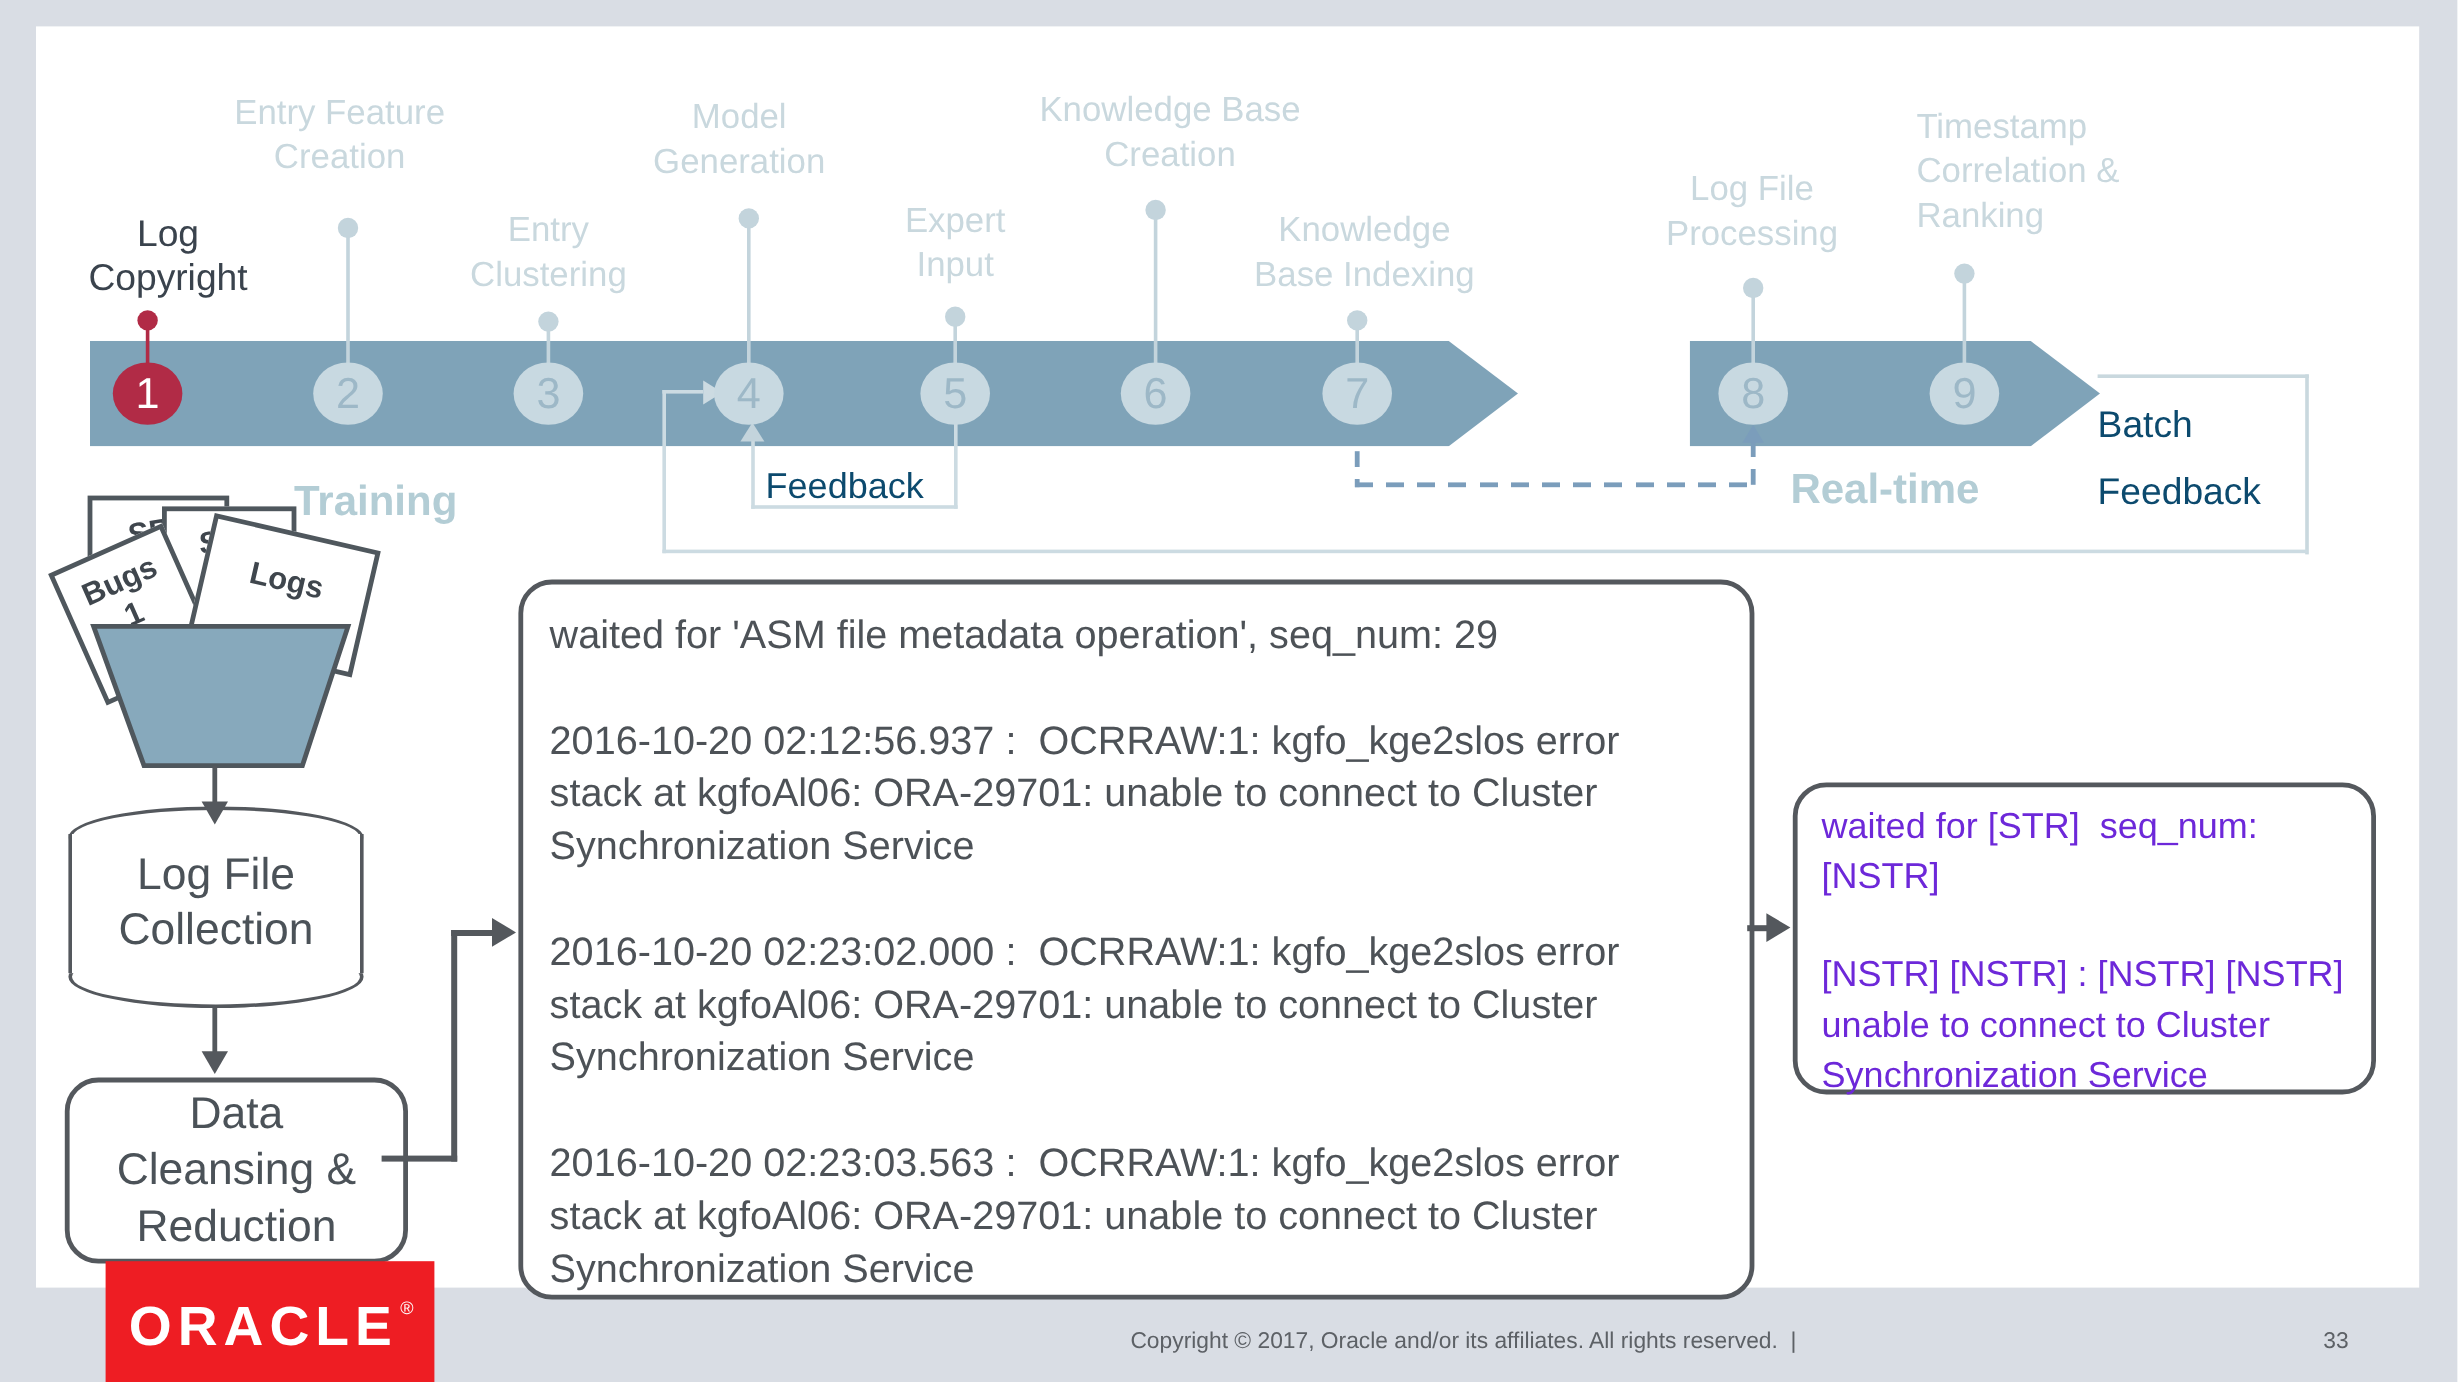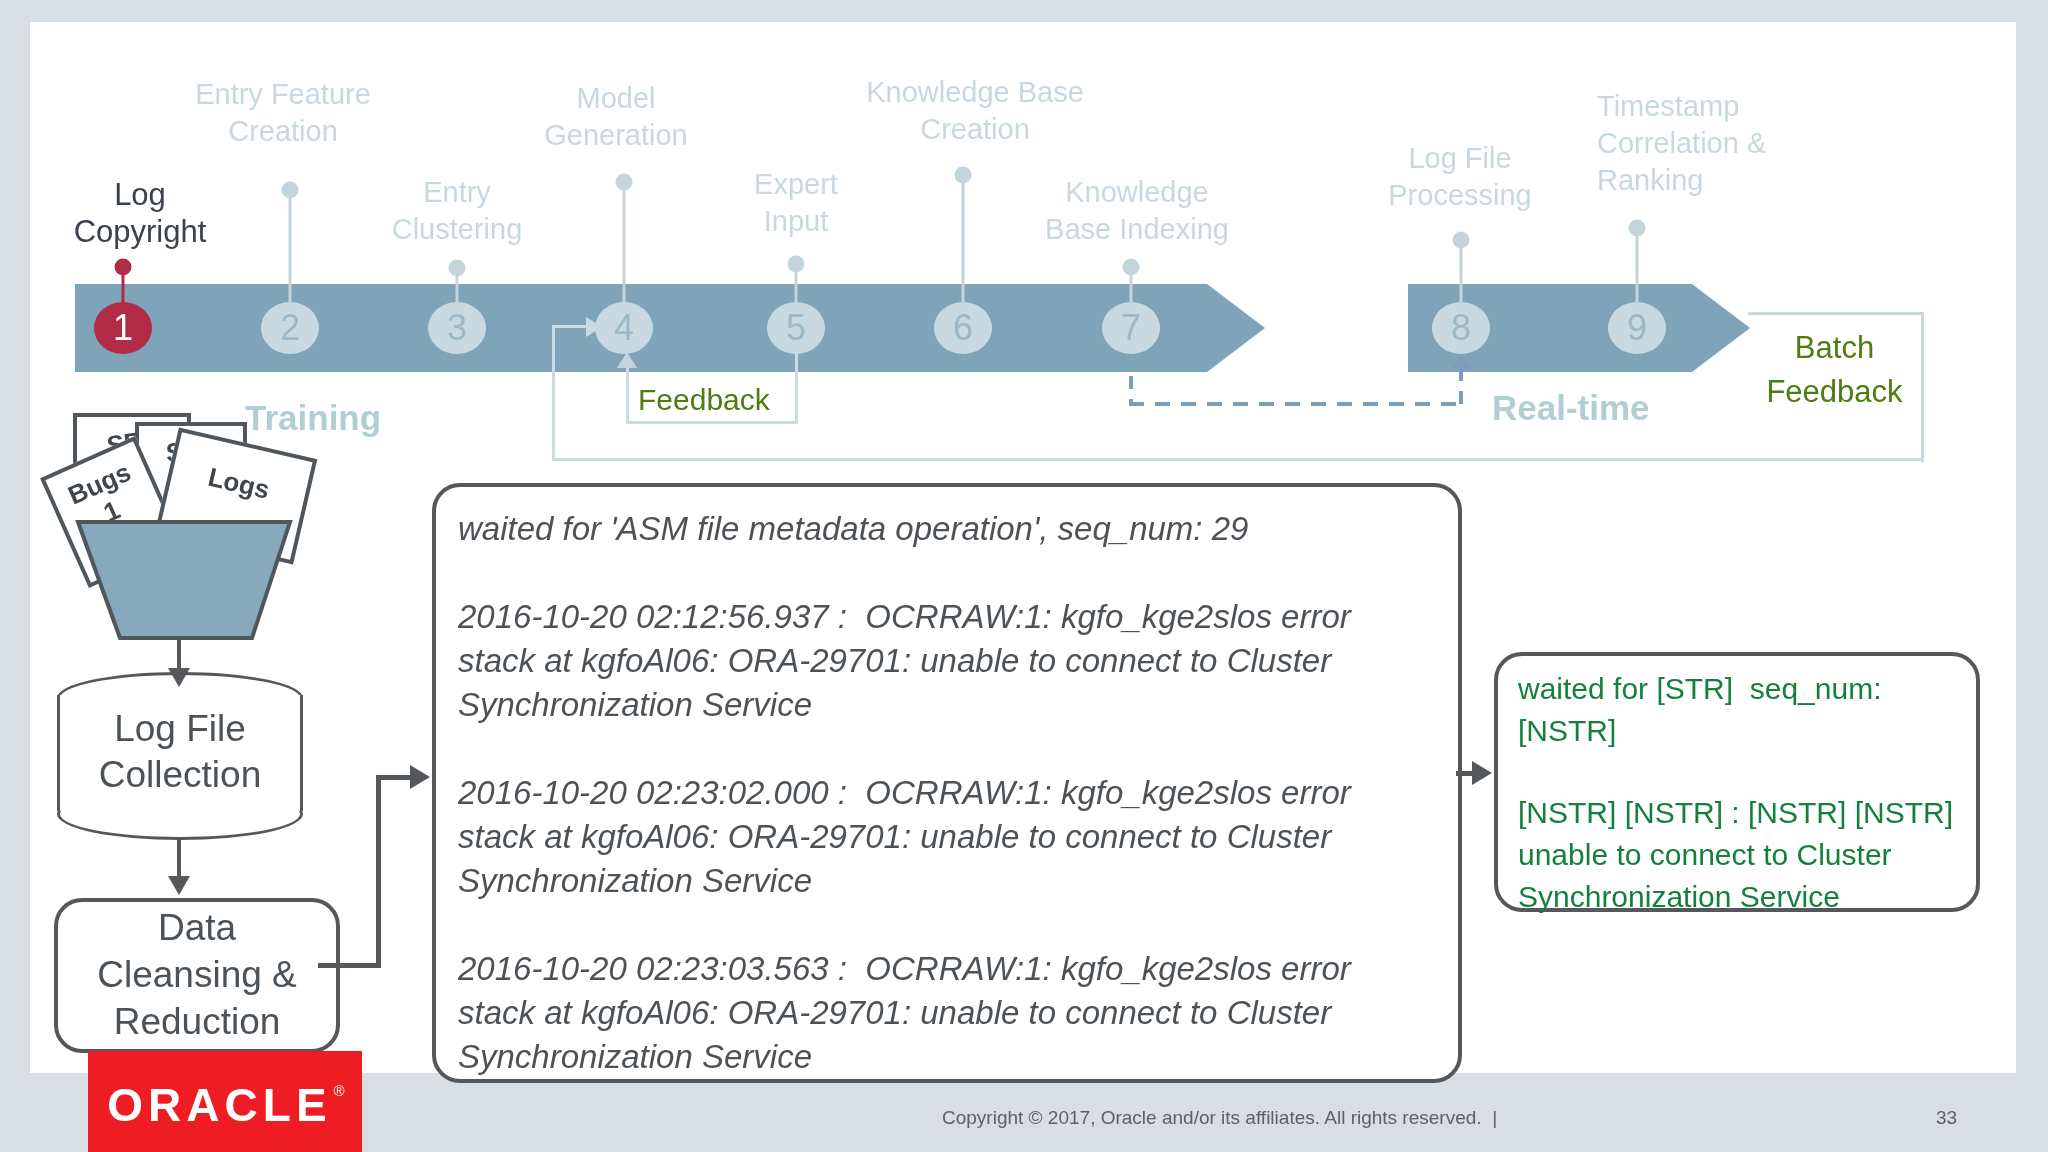--- a/index.html
+++ b/index.html
@@ -18,22 +18,22 @@
   .stem.accent{background:#b12b46;}
   .dot{position:absolute;width:17px;height:17px;border-radius:50%;background:#c3d4dc;
        transform:translate(-50%,-50%);z-index:5;}
   .dot.accent{background:#b12b46;}
   .steplabel{position:absolute;color:#c9d8de;font-size:29px;line-height:37px;text-align:center;
              white-space:pre-line;transform:translateX(-50%);z-index:5;}
   .steplabel.dark{color:#3a434d;font-size:31px;}
   .steplabel.leftal{text-align:left;transform:none;}
 
   .phase{position:absolute;font-weight:bold;font-size:35px;color:#b3cdd5;z-index:5;}
-  .lightlabel{position:absolute;color:#4d7c0f;font-size:30px;line-height:44px;
-              text-align:center;white-space:pre-line;z-index:5;}
+  .lightlabel{position:absolute;color:#0c4a6e;font-size:30px;line-height:56px;
+              text-align:left;white-space:pre-line;z-index:5;}
 
   
   .lline{position:absolute;background:#ccdbe2;z-index:3;}
   .arrow-right-light{position:absolute;width:0;height:0;border-top:10px solid transparent;
       border-bottom:10px solid transparent;border-left:16px solid #ccdbe2;z-index:3;}
   .arrow-up-light{position:absolute;width:0;height:0;border-left:10px solid transparent;
       border-right:10px solid transparent;border-bottom:16px solid #c3d4dc;z-index:3;}
   .batchbox{position:absolute;left:1748px;top:312px;width:173px;height:147px;
       border-top:3px solid #c9d8de;border-right:3px solid #c9d8de;z-index:1;}
 
@@ -60,22 +60,22 @@
   .cyl-ellipse{position:absolute;border:3px solid #54585d;border-radius:50%;background:#ffffff;}
   .cyl-body{position:absolute;border-left:3px solid #54585d;border-right:3px solid #54585d;
       background:#ffffff;z-index:1;}
   .cyl-text{position:absolute;text-align:center;color:#4b5258;font-size:37px;line-height:46px;
       white-space:pre-line;z-index:2;}
 
   .roundbox{position:absolute;background:#ffffff;border:4px solid #54585d;border-radius:28px;z-index:3;}
   .roundbox-label{position:absolute;width:100%;text-align:center;color:#4b5258;
       font-size:37px;line-height:47px;white-space:pre-line;}
 
-  .logpara p{margin:0 16px 44px 0;color:#4d5257;font-size:33px;line-height:44px;white-space:pre-wrap;font-style:italic;}
-  .patternpara p{margin:0 0 40px 0;color:#15803d;font-size:30px;line-height:42px;white-space:pre-wrap;}
+  .logpara p{margin:0 16px 44px 0;color:#4d5257;font-size:33px;line-height:44px;white-space:pre-wrap;}
+  .patternpara p{margin:0 0 40px 0;color:#6d28d9;font-size:30px;line-height:42px;white-space:pre-wrap;}
 
   .logo{position:absolute;left:88px;top:1051px;width:274px;height:107px;background:#ee1d23;
         display:flex;align-items:center;justify-content:center;z-index:7;}
   .logo .otext{color:#ffffff;font-weight:bold;font-size:46px;letter-spacing:5px;}
   .logo .oreg{color:#ffffff;font-size:15px;vertical-align:top;position:relative;top:-14px;left:2px;}
   .footer-text{position:absolute;left:942px;top:1107px;font-size:19px;color:#5d6166;white-space:pre;}
   .page-num{position:absolute;left:1936px;top:1107px;font-size:19px;color:#5d6166;}
 </style>
 </head>
 <body>

